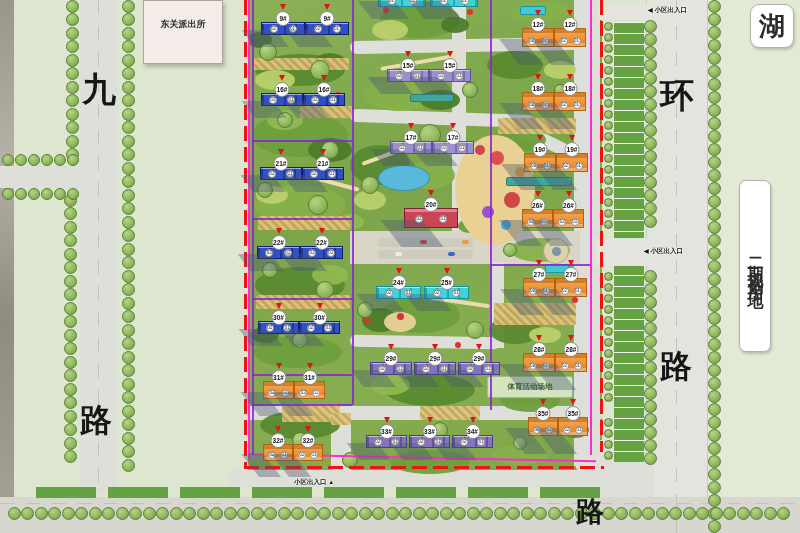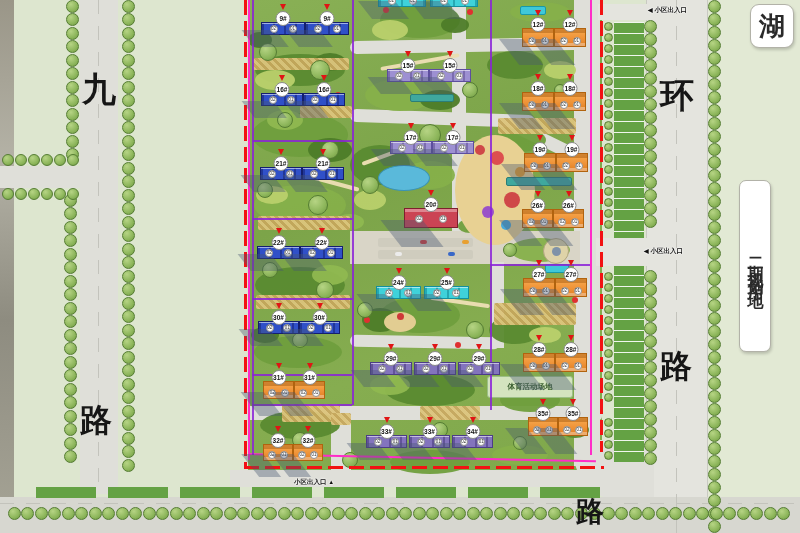--- a/index.html
+++ b/index.html
@@ -794,20 +794,23 @@
       <div class="bld b-red" style="left: 404px; top: 208px; width: 54px; height: 20px; position: absolute;">
         <div class="units" style="top: 5.5px;">
           <div class="unit">02</div>
           <div class="unit">01</div>
         </div>
         <div class="flag"></div>
         <div class="badge">20#</div>
       </div>
     </div>
 
+  <div class="police" style="left:143px;top:0;width:80px;height:64px;">
+    <span>东关派出所</span>
+  </div>
   <div class="roadchar" style="left:82px;top:72px;font-size:34px;">九</div>
   <div class="roadchar" style="left:80px;top:404px;font-size:32px;">路</div>
   <div class="roadchar" style="left:660px;top:78px;font-size:34px;">环</div>
   <div class="roadchar" style="left:660px;top:350px;font-size:32px;">路</div>
   <div class="roadchar" style="left:576px;top:498px;font-size:28px;">路</div>
   <div class="whitebox" style="left:750px;top:4px;width:44px;height:44px;border-radius:9px;font-size:26px;">
     <span>湖</span>
   </div>
   <div class="whitebox vtext" style="left:739px;top:180px;width:32px;height:172px;border-radius:7px;font-size:16px;">
     <span>二期规划用地</span>

